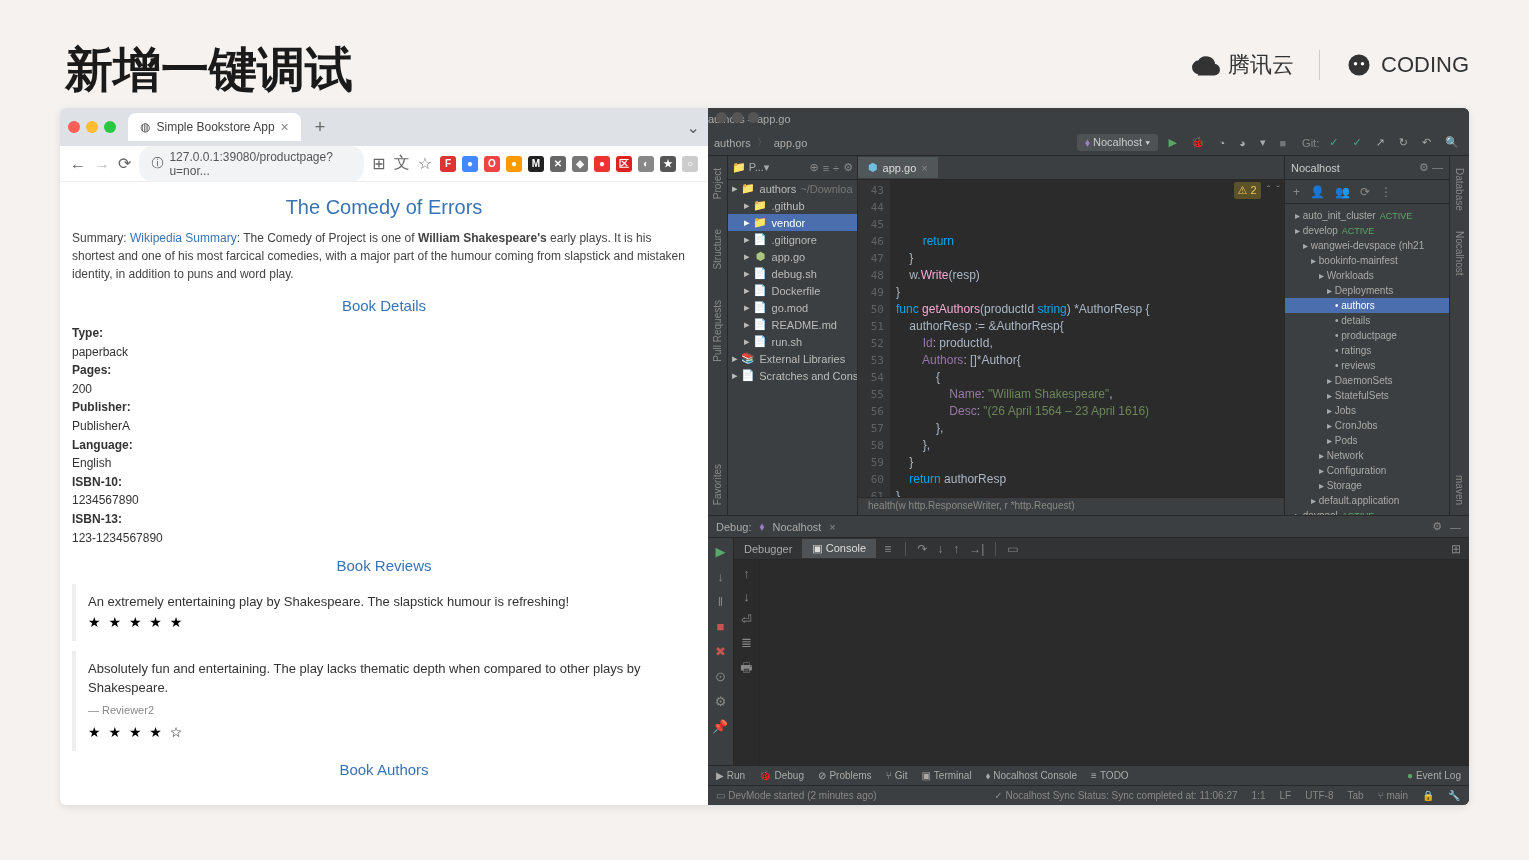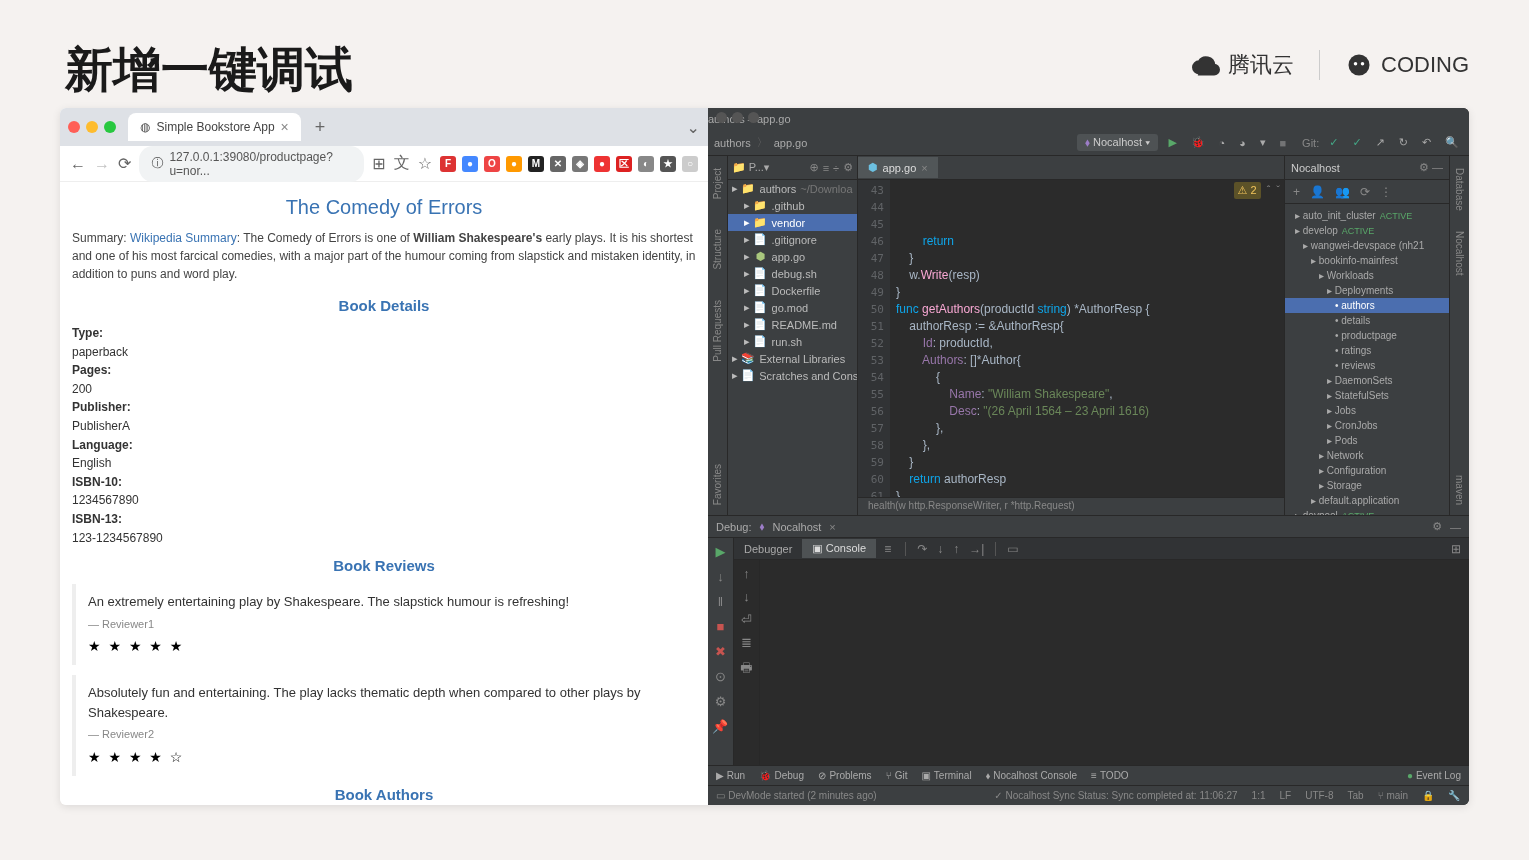--- a/index.html
+++ b/index.html
@@ -20,21 +20,21 @@
 .newtab{color:#666;font-size:18px;margin-left:8px;cursor:pointer}
 .addr-bar{height:36px;background:#fff;display:flex;align-items:center;padding:0 10px;gap:8px;border-bottom:1px solid #eee}
 .nav-btn{color:#666;font-size:16px;cursor:pointer}
 .addr{flex:1;background:#f1f3f4;border-radius:14px;padding:4px 12px;font-size:12px;color:#555;display:flex;align-items:center;gap:6px}
 .ext-icons{display:flex;gap:6px}
 .ext-ic{width:16px;height:16px;border-radius:3px;display:flex;align-items:center;justify-content:center;font-size:10px;font-weight:700;color:#fff}
 .page-content{flex:1;overflow:auto;padding:14px 12px}
 .pc-title{text-align:center;font-size:20px;color:#3973b3;font-weight:500;margin-bottom:10px}
 .pc-summary{font-size:12px;color:#444;margin-bottom:14px;line-height:1.5}
 .pc-summary a{color:#3973b3;text-decoration:none}
-.pc-section{text-align:center;font-size:15px;color:#3973b3;font-weight:700;margin:10px 0}
+.pc-section{text-align:center;font-size:15px;color:#3973b3;font-weight:400;margin:10px 0}
 .detail-row{font-size:12px;color:#333;line-height:1.55}
 .detail-label{font-weight:700}
 .review{border-left:4px solid #eee;padding:8px 12px;margin:10px 0;font-size:13px;color:#333;line-height:1.5}
 .review-by{color:#888;font-size:11px;margin:4px 0}
 .stars{color:#000;letter-spacing:2px;font-size:14px}
 
 .ide{flex:1;background:#2b2b2b;display:flex;flex-direction:column;color:#a9b7c6;font-size:12px;position:relative}
 .ide-title{height:22px;background:#3c3f41;font-size:11px;color:#aaa;line-height:22px;position:relative}
 .ide-title .left-dots{position:absolute;left:8px;top:4px;display:flex;gap:5px}
 .ide-title .dot{width:11px;height:11px;border-radius:50%;background:#555}
@@ -156,34 +156,34 @@
         <div class="ext-ic" style="background:#e33">●</div>
         <div class="ext-ic" style="background:#d22">区</div>
         <div class="ext-ic" style="background:#888">◐</div>
         <div class="ext-ic" style="background:#555">★</div>
         <div class="ext-ic" style="background:#ccc">○</div>
       </div>
     </div>
     <div class="page-content">
       <div class="pc-title">The Comedy of Errors</div>
       <div class="pc-summary">
-        <span>Summary: </span><a href="#">Wikipedia Summary</a><span>: The Comedy of Errors is one of </span><b>William Shakespeare's</b><span> early plays. It is his shortest and one of his most farcical comedies, with a major part of the humour coming from slapstick and mistaken identity, in addition to puns and word play.</span>
+        <span>Summary: </span><a href="#">Wikipedia Summary</a><span>: The Comedy of Project is one of </span><b>William Shakespeare's</b><span> early plays. It is his shortest and one of his most farcical comedies, with a major part of the humour coming from slapstick and mistaken identity, in addition to puns and word play.</span>
       </div>
       <div class="pc-section">Book Details</div>
       <div id="details-host">
           <div class="detail-row"><span class="detail-label">Type:</span><br>paperback</div>
           <div class="detail-row"><span class="detail-label">Pages:</span><br>200</div>
           <div class="detail-row"><span class="detail-label">Publisher:</span><br>PublisherA</div>
           <div class="detail-row"><span class="detail-label">Language:</span><br>English</div>
           <div class="detail-row"><span class="detail-label">ISBN-10:</span><br>1234567890</div>
           <div class="detail-row"><span class="detail-label">ISBN-13:</span><br>123-1234567890</div>
         </div>
       <div class="pc-section">Book Reviews</div>
       <div id="reviews-host">
-          <div class="review">An extremely entertaining play by Shakespeare. The slapstick humour is refreshing!<div class="review-by">— Reviewer1</div><div class="stars">★ ★ ★ ★ ★</div></div>
+          <div class="review">An extremely entertaining play by Shakespeare. The slapstick humour is refreshing!<div class="stars">★ ★ ★ ★ ★</div></div>
           <div class="review">Absolutely fun and entertaining. The play lacks thematic depth when compared to other plays by Shakespeare.<div class="review-by">— Reviewer2</div><div class="stars">★ ★ ★ ★ ☆</div></div>
         </div>
       <div class="pc-section">Book Authors</div>
 
     </div>
   </div>
 
   <div class="ide">
     <div class="ide-title">
       <div class="left-dots">

